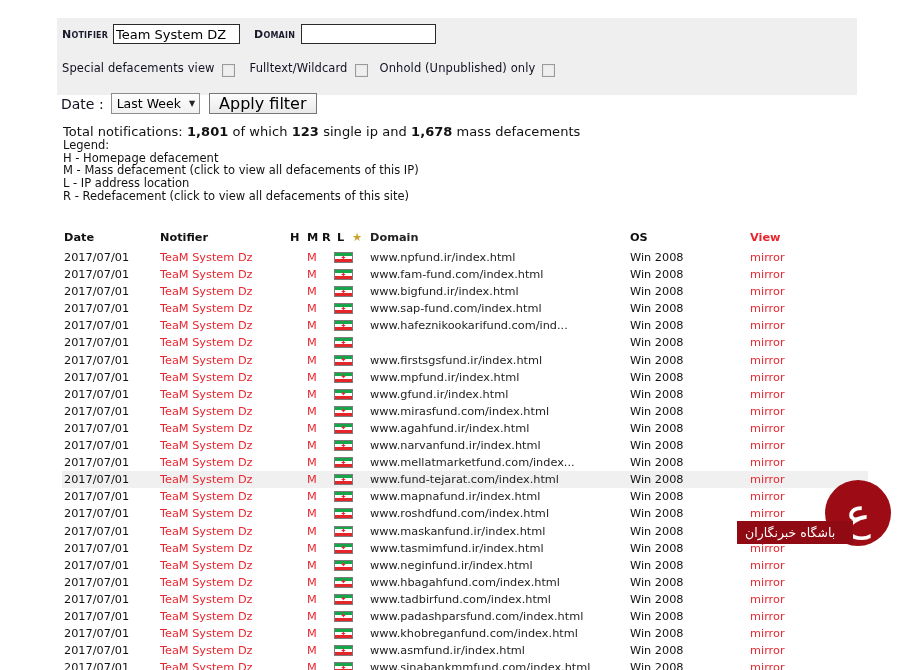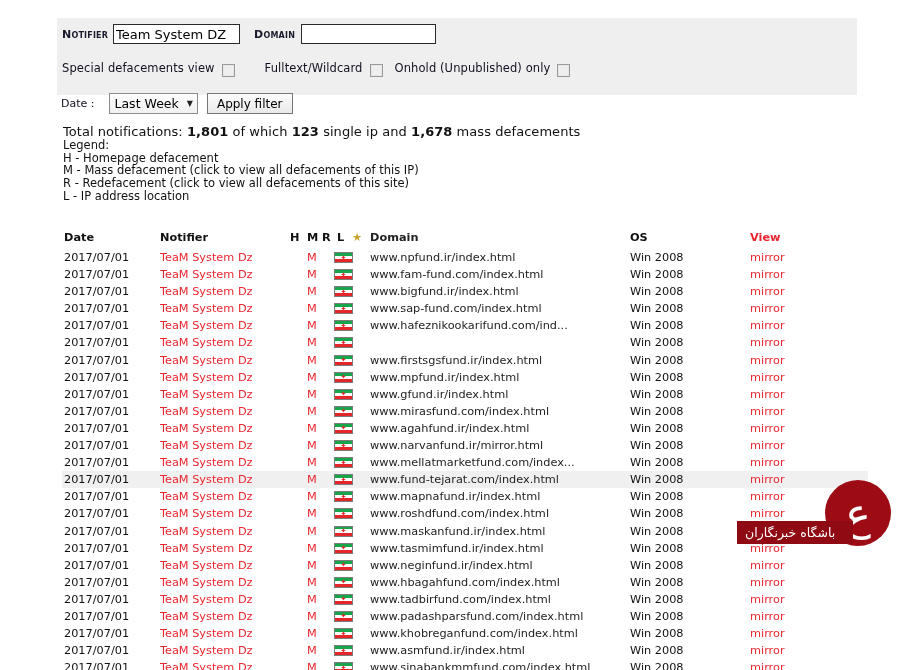--- a/index.html
+++ b/index.html
@@ -49,38 +49,38 @@
     background: #e7e7e7;
     display: inline-block;
     margin: 0 6px 0 7px;
     position: relative; top: 2px;
   }
   .cbox::after {
     content: ""; position: absolute; left: 1px; top: 1px;
     right: 1px; bottom: 1px; background: #efefef;
   }
 
-  .date-lbl { font-size: 11px; color: #111122; margin-right: 14px; }
+  .date-lbl { font-size: 14px; color: #111122; margin-right: 7px; }
   .select-box {
     height: 21px; min-width: 84px;
     border: 1px solid #8d8d8d;
     background: linear-gradient(#fdfdfd,#f1f1f1);
     font-size: 12.5px; color: #000;
     display: inline-flex; align-items: center;
     padding: 0 4px 0 5px;
   }
   .select-box .caret {
     margin-left: 8px; font-size: 8px; color: #222; line-height: 1;
   }
   .btn {
     height: 21px;
     margin-left: 9px;
     border: 1px solid #767676;
     background: linear-gradient(#fcfcfc,#e9e9e9);
-    font-size: 12px; color: #000;
+    font-size: 16px; color: #000;
     padding: 0 9px;
     font-family: "DejaVu Sans", sans-serif;
     display: inline-flex; align-items: center;
   }
 
   
   .totals {
     position: absolute; left: 63px; top: 112px;
     font-size: 13px; color: #111; letter-spacing: .05px; margin-top: 12px;
   }
@@ -166,21 +166,21 @@
     <div class="filter-row1">
       <span class="lbl-caps">NOTIFIER</span>
       <input class="txtbox" id="notifier-input" type="text" value="Team System DZ" style="">
       <span class="lbl-caps" style="margin-left:14px;">DOMAIN</span>
       <input class="txtbox" id="domain-input" type="text" placeholder="" style="">
     </div>
 
     <div class="filter-row2">
       <span class="opt-text">Special defacements view</span>
       <span class="cbox"></span>
-      <span class="opt-text" style="margin-left:24px;">Fulltext/Wildcard</span>
+      <span class="opt-text" style="margin-left:9px;">Fulltext/Wildcard</span>
       <span class="cbox"></span>
       <span class="opt-text" style="margin-left:6px;">Onhold (Unpublished) only</span>
       <span class="cbox"></span>
     </div>
 
     <div class="filter-row3">
       <span class="date-lbl">Date :</span>
       <span class="select-box">
         <span>Last Week</span>
         <span class="caret">▼</span>
@@ -196,22 +196,22 @@
     <b>123</b>
     <span>single ip and</span>
     <b>1,678</b>
     <span>mass defacements</span>
   </div>
 
   <div class="legend">
     <div>Legend:</div>
     <div>H - Homepage defacement</div>
     <div>M - Mass defacement (click to view all defacements of this IP)</div>
+    <div>L - IP address location</div>
     <div>R - Redefacement (click to view all defacements of this site)</div>
-    <div>L - IP address location</div>
   </div>
 
   <div class="table">
     <div class="trow hdr">
       <span class="c c-date">Date</span>
       <span class="c c-not">Notifier</span>
       <span class="c c-h">H</span>
       <span class="c c-m">M</span>
       <span class="c c-r">R</span>
       <span class="c c-l">L</span>
@@ -401,21 +401,21 @@
           <span class="c c-not">TeaM System Dz</span>
           <span class="c c-h"></span>
           <span class="c c-m">M</span>
           <span class="c c-r"></span>
           <span class="c c-l"></span>
           <span class="flag">
             <span class="g"></span>
             <span class="r"></span>
             <span class="em">✦</span>
           </span>
-          <span class="c c-dom">www.narvanfund.ir/mirror.html</span>
+          <span class="c c-dom">www.narvanfund.ir/index.html</span>
           <span class="c c-os">Win 2008</span>
           <span class="c c-view">mirror</span>
         </div>
         <div class="trow">
           <span class="c c-date">2017/07/01</span>
           <span class="c c-not">TeaM System Dz</span>
           <span class="c c-h"></span>
           <span class="c c-m">M</span>
           <span class="c c-r"></span>
           <span class="c c-l"></span>

